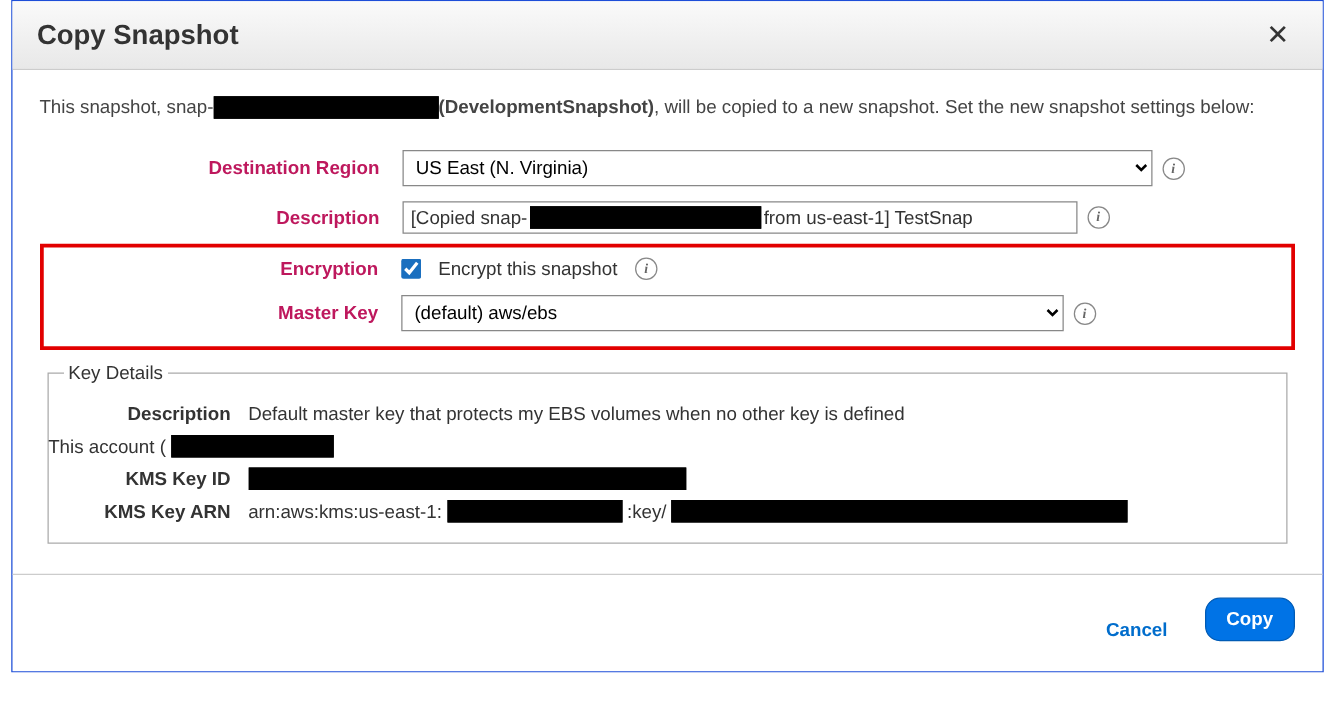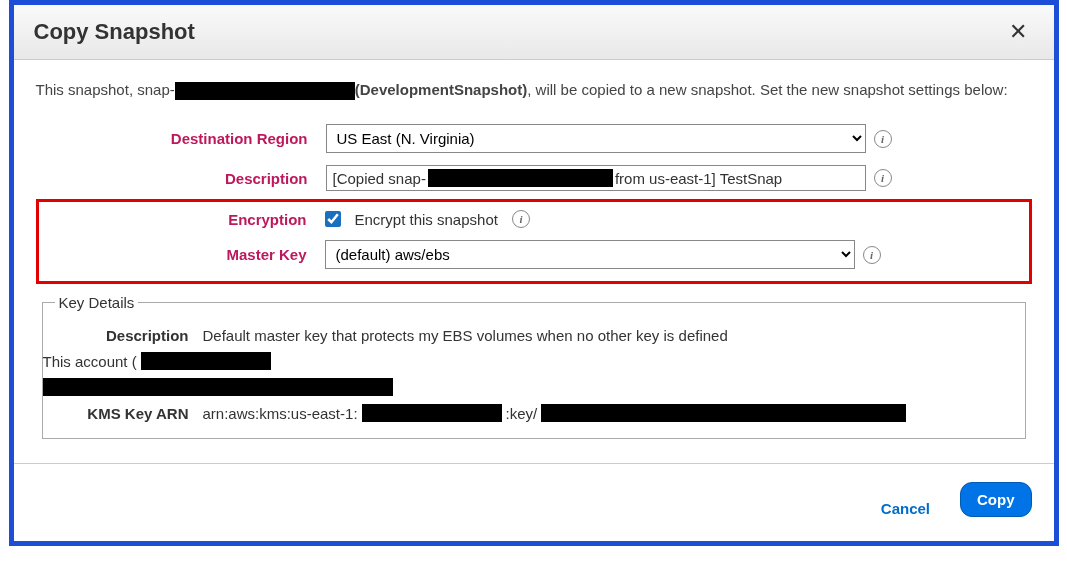--- a/index.html
+++ b/index.html
@@ -1,34 +1,34 @@
 <!DOCTYPE html>
 <html><head>
   <meta charset="utf-8">
   <style>
     * { box-sizing: border-box; margin: 0; padding: 0; }
     body { font-family: Arial, Helvetica, sans-serif; font-size: 14px; color: #333; background: #fff; }
-    .dialog { width: 1050px; margin: 0 auto; border: 5px solid #1d4ed8; }
+    .dialog { width: 1050px; margin: 0 auto; border: 1px solid #1d4ed8; }
     .header { background: linear-gradient(#fafafa, #e8e8e8); padding: 14px 20px; border-bottom: 1px solid #ccc; display: flex; justify-content: space-between; align-items: center; }
     .header h1 { font-size: 22px; font-weight: bold; color: #333; }
     .close-x { font-size: 22px; font-weight: normal; cursor: pointer; color: #333; padding: 0 6px; }
     .content { padding: 18px 22px 10px 22px; }
     .intro { font-size: 15px; color: #444; margin-bottom: 18px; line-height: 1.6; }
     .redacted { display: inline-block; background: #000; border: 2px solid #000; vertical-align: middle; }
     .red1 { width: 180px; height: 18px; }
     .red2 { width: 185px; height: 18px; }
     .red3 { width: 130px; height: 18px; }
     .red4 { width: 350px; height: 18px; }
     .red5 { width: 140px; height: 18px; }
     .red6 { width: 365px; height: 18px; }
     .form-row { display: flex; align-items: center; margin-bottom: 4px; padding: 4px 0; }
     .form-label { width: 290px; text-align: right; padding-right: 18px; font-weight: bold; font-size: 15px; color: #be185d; }
     .form-field { flex: 1; display: flex; align-items: center; gap: 8px; }
     select { font-size: 15px; padding: 4px 6px; border: 1px solid #888; background: #fff; font-family: inherit; }
-    .sel-wide { width: 540px; }
+    .sel-wide { width: 600px; }
     input[type="checkbox"] { width: 16px; height: 16px; accent-color: #1a6fbf; }
     .info-icon { display: inline-flex; align-items: center; justify-content: center; width: 18px; height: 18px; border: 1.5px solid #888; border-radius: 50%; font-size: 11px; font-weight: bold; color: #666; font-style: italic; font-family: Georgia, serif; cursor: pointer; }
     .encrypt-label { font-size: 15px; color: #333; margin-left: 6px; margin-right: 6px; }
     .highlight-box { border: 3px solid #e20000; padding: 4px 6px; }
     fieldset { border: 1px solid #aaa; margin: 10px 6px 0 6px; padding: 12px 12px 12px 0; }
     legend { font-size: 15px; color: #333; padding: 0 4px; margin-left: 12px; }
     .detail-row { display: flex; align-items: center; padding: 4px 0; }
     .detail-label { width: 160px; text-align: right; padding-right: 14px; font-weight: bold; font-size: 15px; color: #333; }
     .detail-value { flex: 1; font-size: 15px; color: #333; display: flex; align-items: center; gap: 4px; flex-wrap: nowrap; }
     .footer { display: flex; justify-content: flex-end; align-items: flex-end; gap: 30px; padding: 18px 22px 24px 22px; border-top: 1px solid #ccc; margin-top: 14px; }
@@ -102,20 +102,21 @@
       </div>
 
       <div class="detail-row">
         <div class="detail-value">
           <span>This account (</span>
           <span class="redacted red3"></span>
         </div>
       </div>
 
       <div class="detail-row">
+        <div class="detail-label">KMS Key ID</div>
         <div class="detail-value">
           <span class="redacted red4"></span>
         </div>
       </div>
 
       <div class="detail-row">
         <div class="detail-label">KMS Key ARN</div>
         <div class="detail-value">
           <span>arn:aws:kms:us-east-1:</span>
             <span class="redacted red5"></span>

